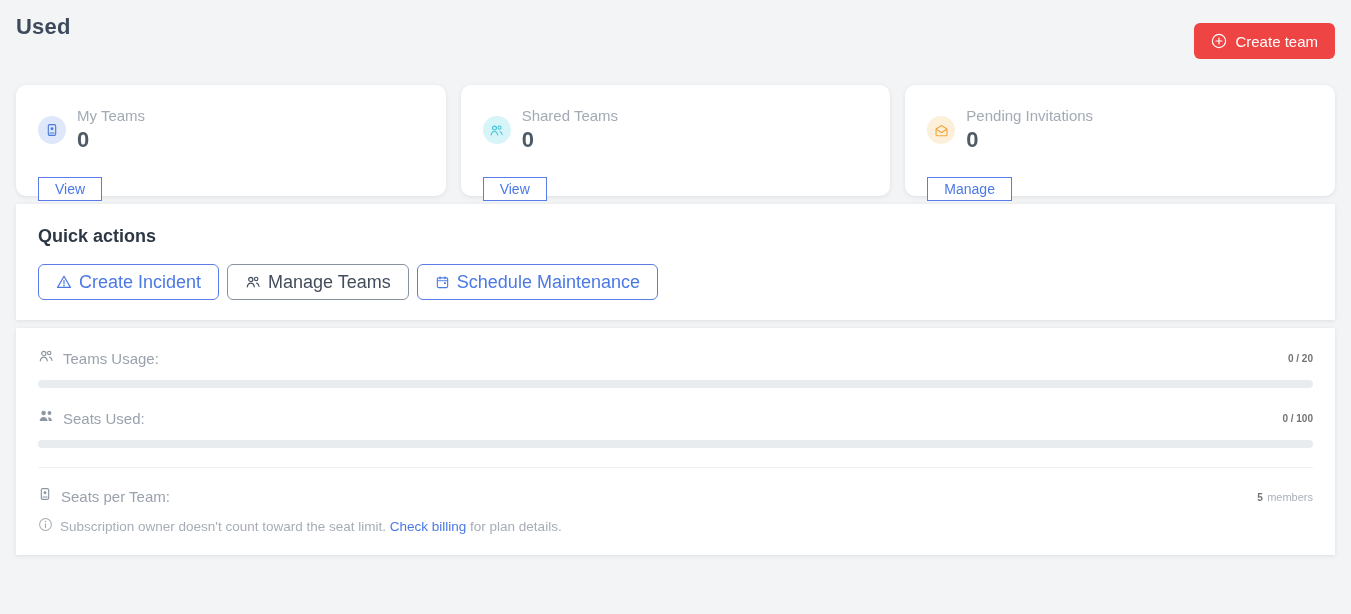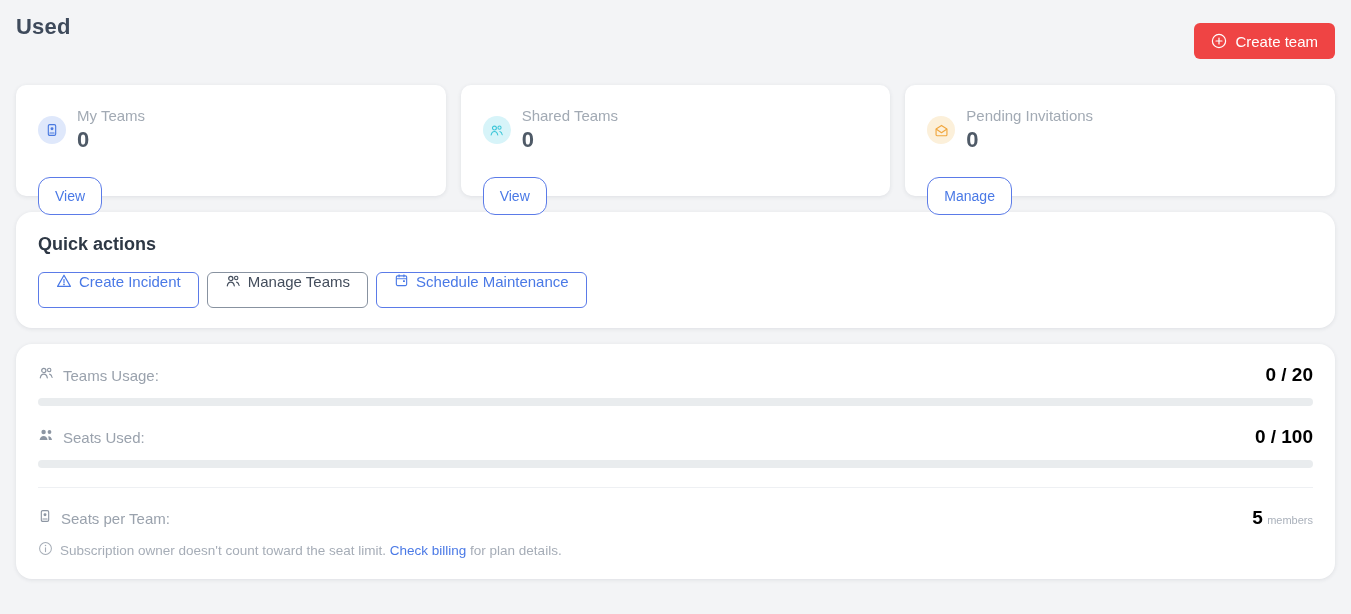--- a/index.html
+++ b/index.html
@@ -33,47 +33,47 @@
   .stat-top { display: flex; align-items: center; gap: 11px; }
   .stat-icon {
     width: 28px; height: 28px; border-radius: 50%;
     display: inline-flex; align-items: center; justify-content: center; flex: 0 0 28px;
   }
   .stat-icon svg { display: block; }
   .stat-label { font-size: 15px; color: #a2aab4; }
   .stat-value { font-size: 22px; font-weight: 700; color: #4f5a67; margin-top: 3px; }
   .btn-outline {
     margin-top: 24px; background: #fff; border: 1px solid #5b7be8; color: #4a79e6;
-    border-radius: 12px; font-size: 14px; padding: 10px 16px; cursor: pointer;
+    border-radius: 0; font-size: 14px; padding: 3px 16px; cursor: pointer;
     font-family: inherit;
   }
 
   
   .panel {
-    background: #fff; border-radius: 16px; box-shadow: 0 1px 4px rgba(35,45,65,.10);
-    margin-top: 16px;
+    background: #fff; border-radius: 0; box-shadow: 0 1px 4px rgba(35,45,65,.10);
+    margin-top: 8px;
   }
   .qa-panel { padding: 22px; height: 116px; }
   .qa-title { font-size: 18px; font-weight: 600; color: #2e3845; }
   .qa-buttons { display: flex; gap: 8px; margin-top: 17px; }
   .qa-btn {
-    display: inline-flex; align-items: flex-start; gap: 7px;
+    display: inline-flex; align-items: center; gap: 7px;
     background: #fff; border-radius: 6px; height: 36px; padding: 0 17px;
-    font-size: 15px; cursor: pointer; font-family: inherit;
+    font-size: 18px; cursor: pointer; font-family: inherit;
   }
   .qa-btn.blue  { border: 1px solid #5b7be8; color: #4a79e6; }
   .qa-btn.gray  { border: 1px solid #8892a0; color: #434d5c; }
   .qa-btn svg { display: block; }
 
   
   .usage-panel { padding: 20px 22px 20px 22px; }
   .usage-row { display: flex; justify-content: space-between; align-items: center; }
   .u-left { display: inline-flex; align-items: center; gap: 9px; color: #8d96a3; }
   .u-label { font-size: 15px; color: #9aa2ad; }
-  .u-value { font-size: 19px; font-weight: 700; color: #000000; }
+  .u-value { font-size: 10px; font-weight: 700; color: #737373; }
   .progress-track {
     margin-top: 12px; height: 8px; border-radius: 4px; background: #e9ecee; overflow: hidden;
   }
   .progress-fill { height: 100%; background: #5b7be8; width: 0; border-radius: 4px; }
   .row-gap { margin-top: 20px; }
   .divider { border: none; border-top: 1px solid #eef0f3; margin-top: 19px; }
   .seats-row { margin-top: 19px; gap: 40px; }
   .u-value-unit { font-size: 11px; color: #aab1bb; font-weight: 400; }
   .note { display: flex; align-items: center; gap: 7px; margin-top: 12px; color: #a6adb7; font-size: 13.5px; }
   .note .link { color: #4a79e6; cursor: pointer; text-decoration: none; }

